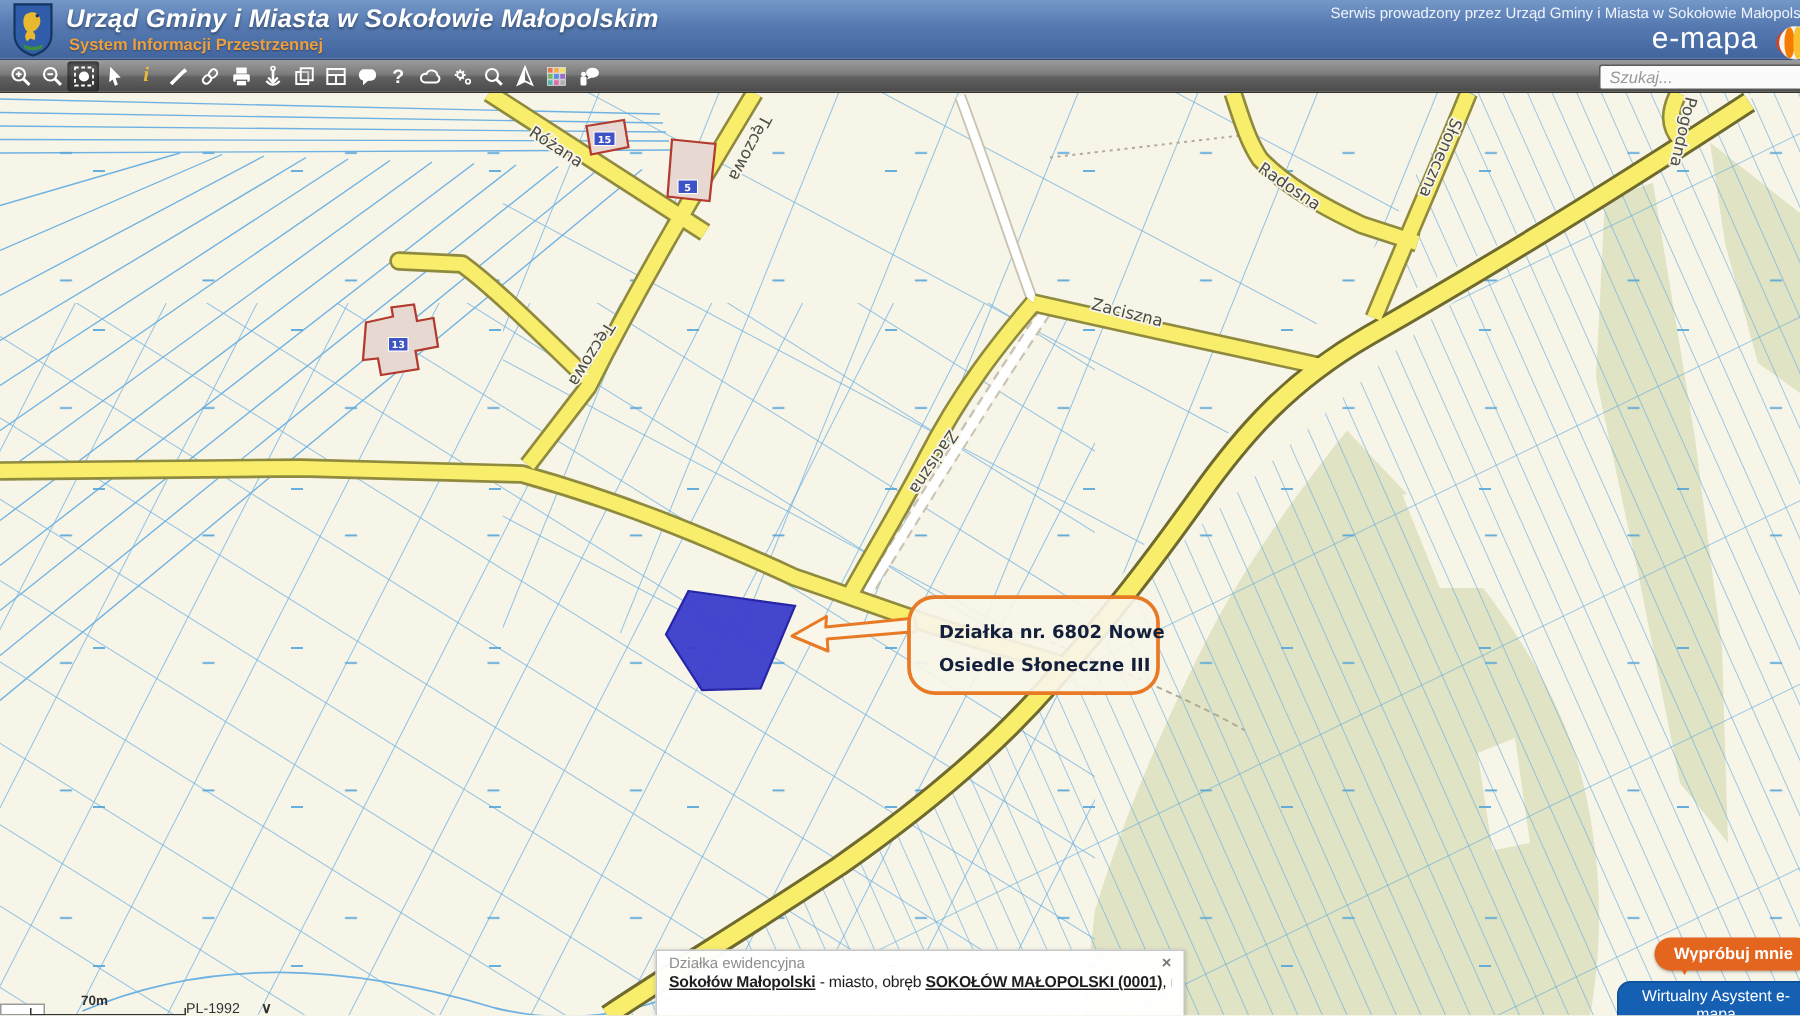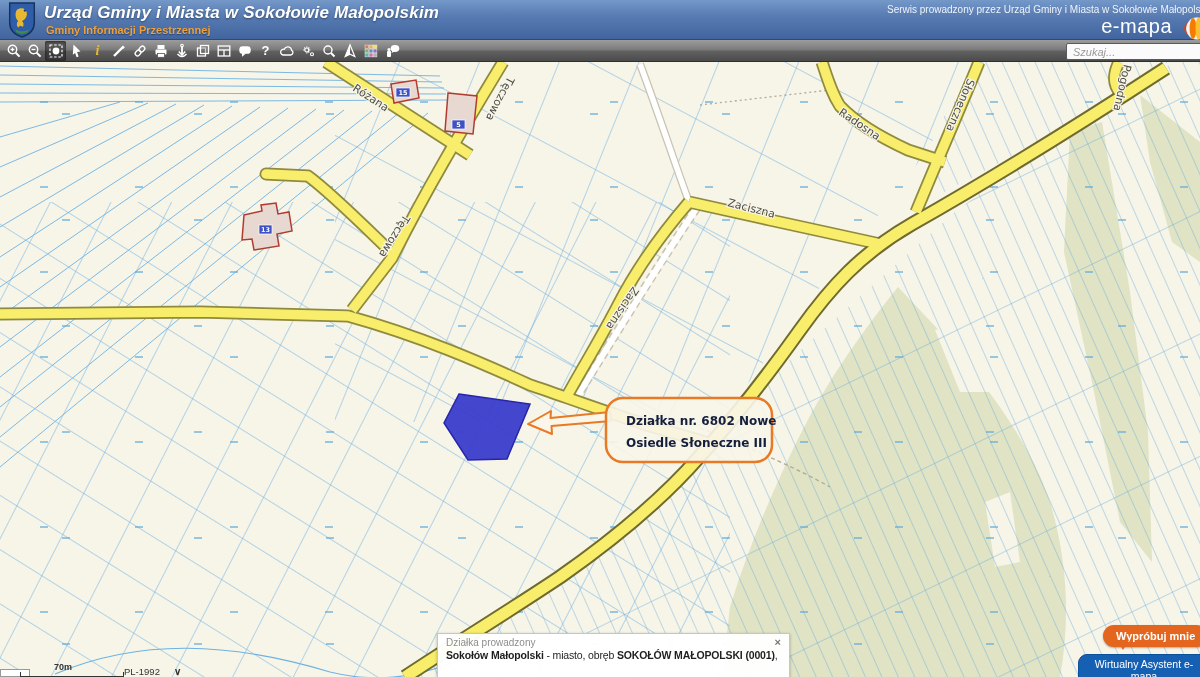--- a/index.html
+++ b/index.html
@@ -44,21 +44,21 @@
     font-family:"DejaVu Sans",sans-serif; }
   .callout-text { font-size:12px; font-weight:bold; fill:#141f3c; font-family:"DejaVu Sans",sans-serif; }
 
   
   #info-panel { position:absolute; left:437px; top:571px; width:353px; height:46px;
     background:rgba(255,255,255,.97); border:1px solid #c6c6c6; box-shadow:0 1px 3px rgba(0,0,0,.25);
     padding:3px 8px 0 8px; }
   #ip-head { font-size:10px; color:#8d8d8d; }
   #ip-close { float:right; color:#777; font-size:11px; line-height:10px; cursor:pointer; font-weight:bold; }
   #ip-main { font-size:10.5px; color:#1e1e1e; white-space:nowrap; letter-spacing:-0.15px; margin-top:1px; overflow:hidden; }
-  #ip-main .b { font-weight:bold; }
+  #ip-main .b { font-weight:bold;text-decoration:underline; }
   #ip-id { font-size:10.5px; color:#9a9a9a; margin-top:1px; }
 
   #scalebar { position:absolute; left:20px; top:600px; width:110px;font-weight:bold; }
   #sb-label { font-size:9px; color:#333; margin-left:34px; }
   #sb-bar { width:104px; height:5px; border-left:1.5px solid #333; border-right:1.5px solid #333;
     border-bottom:1px solid #333; }
   #crs { position:absolute; left:124px; top:604px; font-size:9.5px; color:#333; cursor:pointer; }
   #crs .caret { margin-left:14px; font-weight:bold; font-size:10px; }
   #mini-box { position:absolute; left:0; top:607px; width:30px; height:8px; background:#fff; border:1px solid #999; }
 
@@ -78,21 +78,21 @@
 <div id="app">
 
   <div id="header">
     <svg id="crest" viewBox="0 0 28 38">
       <path d="M1,1 h26 v21 c0,9 -6.5,13 -13,15 c-6.5,-2 -13,-6 -13,-15 Z" fill="#2f5da9" stroke="#16335c" stroke-width="1.5"></path>
       <path d="M9,8 c5,-3 9,-1 10,3 c1,4 -2,8 -5,9 c2,2 2,4 1,6 l-3,-1 l-2,2 c-2,-2 -2,-5 0,-7 c-3,-2 -4,-9 -1,-12 Z" fill="#e8b830"></path>
       <circle cx="17" cy="9" r="1.2" fill="#16335c"></circle>
       <path d="M7,29 q7,4 14,0 l-1,3 q-6,3 -12,0 Z" fill="#3f8f3f"></path>
     </svg>
     <div id="app-title">Urząd Gminy i Miasta w Sokołowie Małopolskim</div>
-    <div id="app-subtitle">Gminy Informacji Przestrzennej</div>
+    <div id="app-subtitle">System Informacji Przestrzennej</div>
     <div id="service-note">Serwis prowadzony przez Urząd Gminy i Miasta w Sokołowie Małopolskim</div>
     <div id="brand">e-mapa</div>
     <svg id="brand-logo" viewBox="0 0 26 23">
       <circle cx="13" cy="11.5" r="11" fill="#f4f4f4" stroke="#d0d0d0" stroke-width="0.5"></circle>
       <path d="M6,3 a11,11 0 0 0 0,17 a16,11 0 0 1 0,-17Z" fill="#d84315"></path>
       <ellipse cx="9" cy="11.5" rx="3.4" ry="10.4" fill="#f57c00"></ellipse>
       <ellipse cx="14.5" cy="11.5" rx="3" ry="10.9" fill="#fbc02d"></ellipse>
       <ellipse cx="19.5" cy="11.5" rx="2.6" ry="9.4" fill="#1976d2"></ellipse>
       <path d="M22.5,5 a11,11 0 0 1 0,13 Z" fill="#43a047"></path>
     </svg>
@@ -392,21 +392,21 @@
         <polygon points="528,362 551,349 550.5,356 610,350 611,359 551.5,364 552,372" fill="#faf6ea" stroke="#e87a25" stroke-width="2" stroke-linejoin="round"></polygon>
         <rect x="606" y="336" width="166" height="64" rx="17" fill="#f7f4e8" fill-opacity="0.92" stroke="#e87a25" stroke-width="2.5"></rect>
         <text class="callout-text" x="626" y="363">Działka nr. 6802 Nowe</text>
         <text class="callout-text" x="626" y="385">Osiedle Słoneczne III</text>
       </g>
     </svg>
 
     <div id="info-panel">
       <div id="ip-head">
         <span id="ip-close">×</span>
-        <span>Działka prowadzony</span>
+        <span>Działka ewidencyjna</span>
       </div>
       <div id="ip-main">
         <span class="b">Sokołów Małopolski</span><span> - miasto, obręb </span><span class="b">SOKOŁÓW MAŁOPOLSKI (0001)</span><span>, numer dz.</span>
       </div>
     </div>
 
     <div id="mini-box"></div>
     <div id="scalebar">
       <div id="sb-label">70m</div>
       <div id="sb-bar"></div>

